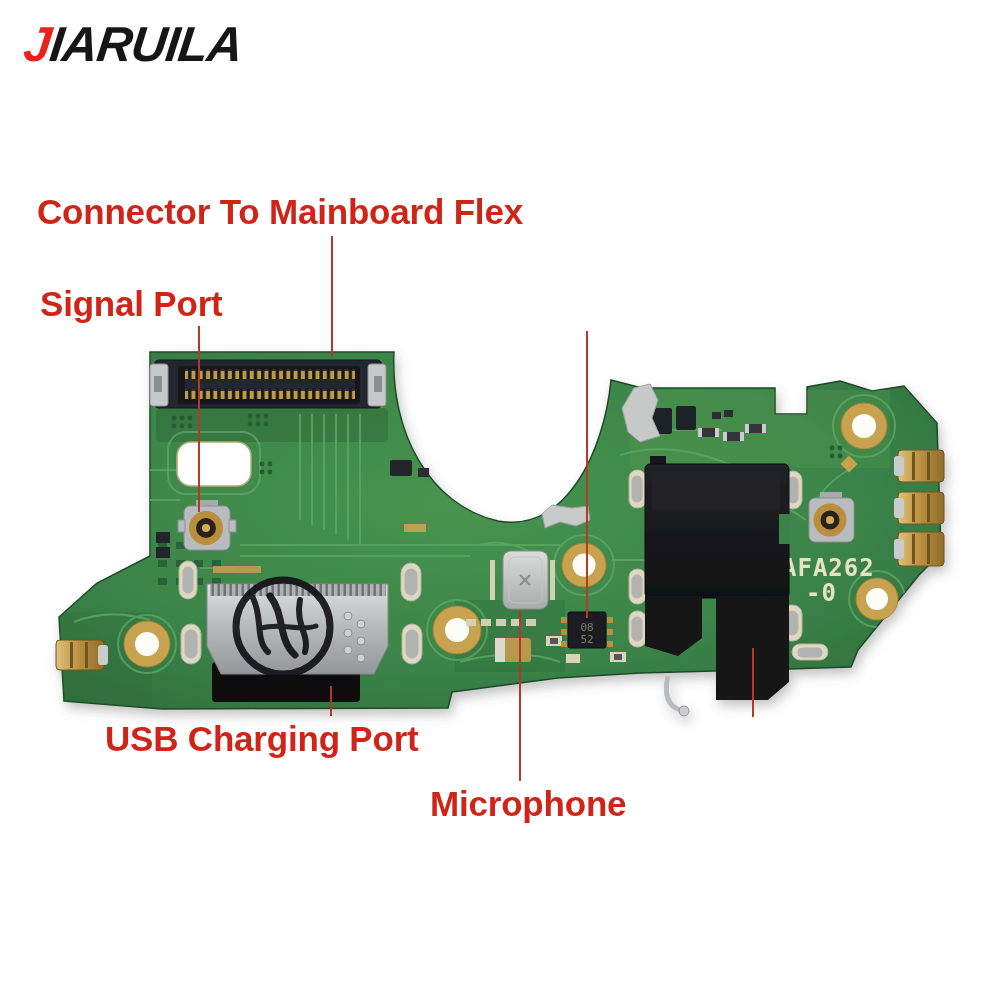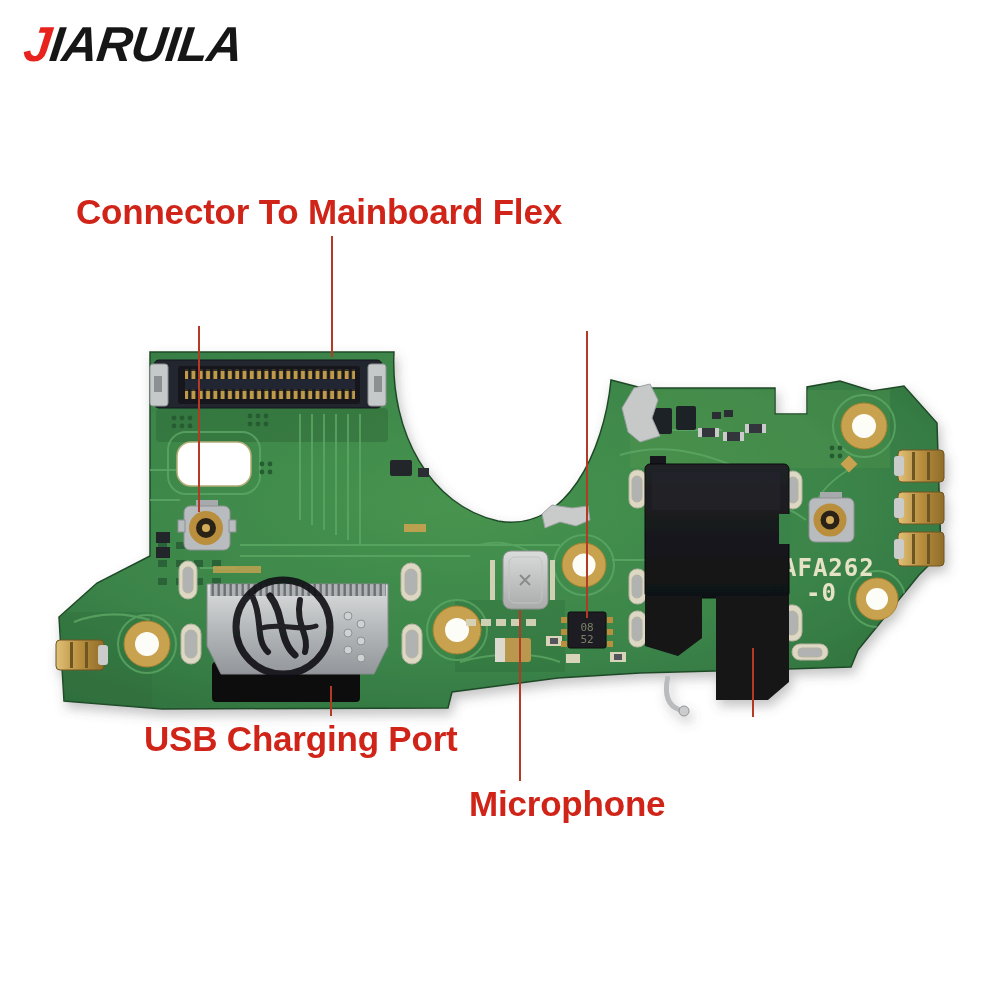--- a/index.html
+++ b/index.html
@@ -4,21 +4,21 @@
 <style>
   html,body{margin:0;padding:0;background:#fff;}
   .stage{position:relative;width:1000px;height:1000px;background:#fff;overflow:hidden;
          font-family:"Liberation Sans",sans-serif;}
   .board-svg{position:absolute;left:0;top:0;}
   .logo{position:absolute;left:24px;top:16px;font-style:italic;font-weight:700;
         font-size:49px;letter-spacing:-1px;transform:skewX(-7deg);white-space:nowrap;}
   .logo .j{color:#e8231d}
   .logo .rest{color:#161616}
   .anno{position:absolute;color:#d02419;font-weight:700;font-size:35px;
-        white-space:nowrap;letter-spacing:-0.2px;margin-left:39px;}
+        white-space:nowrap;letter-spacing:-0.2px;}
   #lbl-connector{left:37px;top:192px;}
   #lbl-signal{left:40px;top:284px;}
   #lbl-quick{left:516px;top:290px;}
   #lbl-usb{left:105px;top:719px;}
   #lbl-headphone{left:625px;top:720px;}
   #lbl-mic{left:430px;top:784px;text-align:center;}
 </style>
 </head>
 <body>
 
@@ -353,15 +353,16 @@
       <line x1="332" y1="236" x2="332" y2="357"></line>
       <line x1="199" y1="326" x2="199" y2="512"></line>
       <line x1="587" y1="331" x2="587" y2="618"></line>
       <line x1="331" y1="686" x2="331" y2="716"></line>
       <line x1="753" y1="648" x2="753" y2="717"></line>
       <line x1="520" y1="610" x2="520" y2="781"></line>
     </g>
   </svg>
 
   <div class="anno" id="lbl-connector">Connector To Mainboard Flex</div>
+  <div class="anno" id="lbl-signal">Signal Port</div>
   <div class="anno" id="lbl-usb">USB Charging Port</div>
   <div class="anno" id="lbl-mic">Microphone</div>
 </div>
 
 </body></html>

